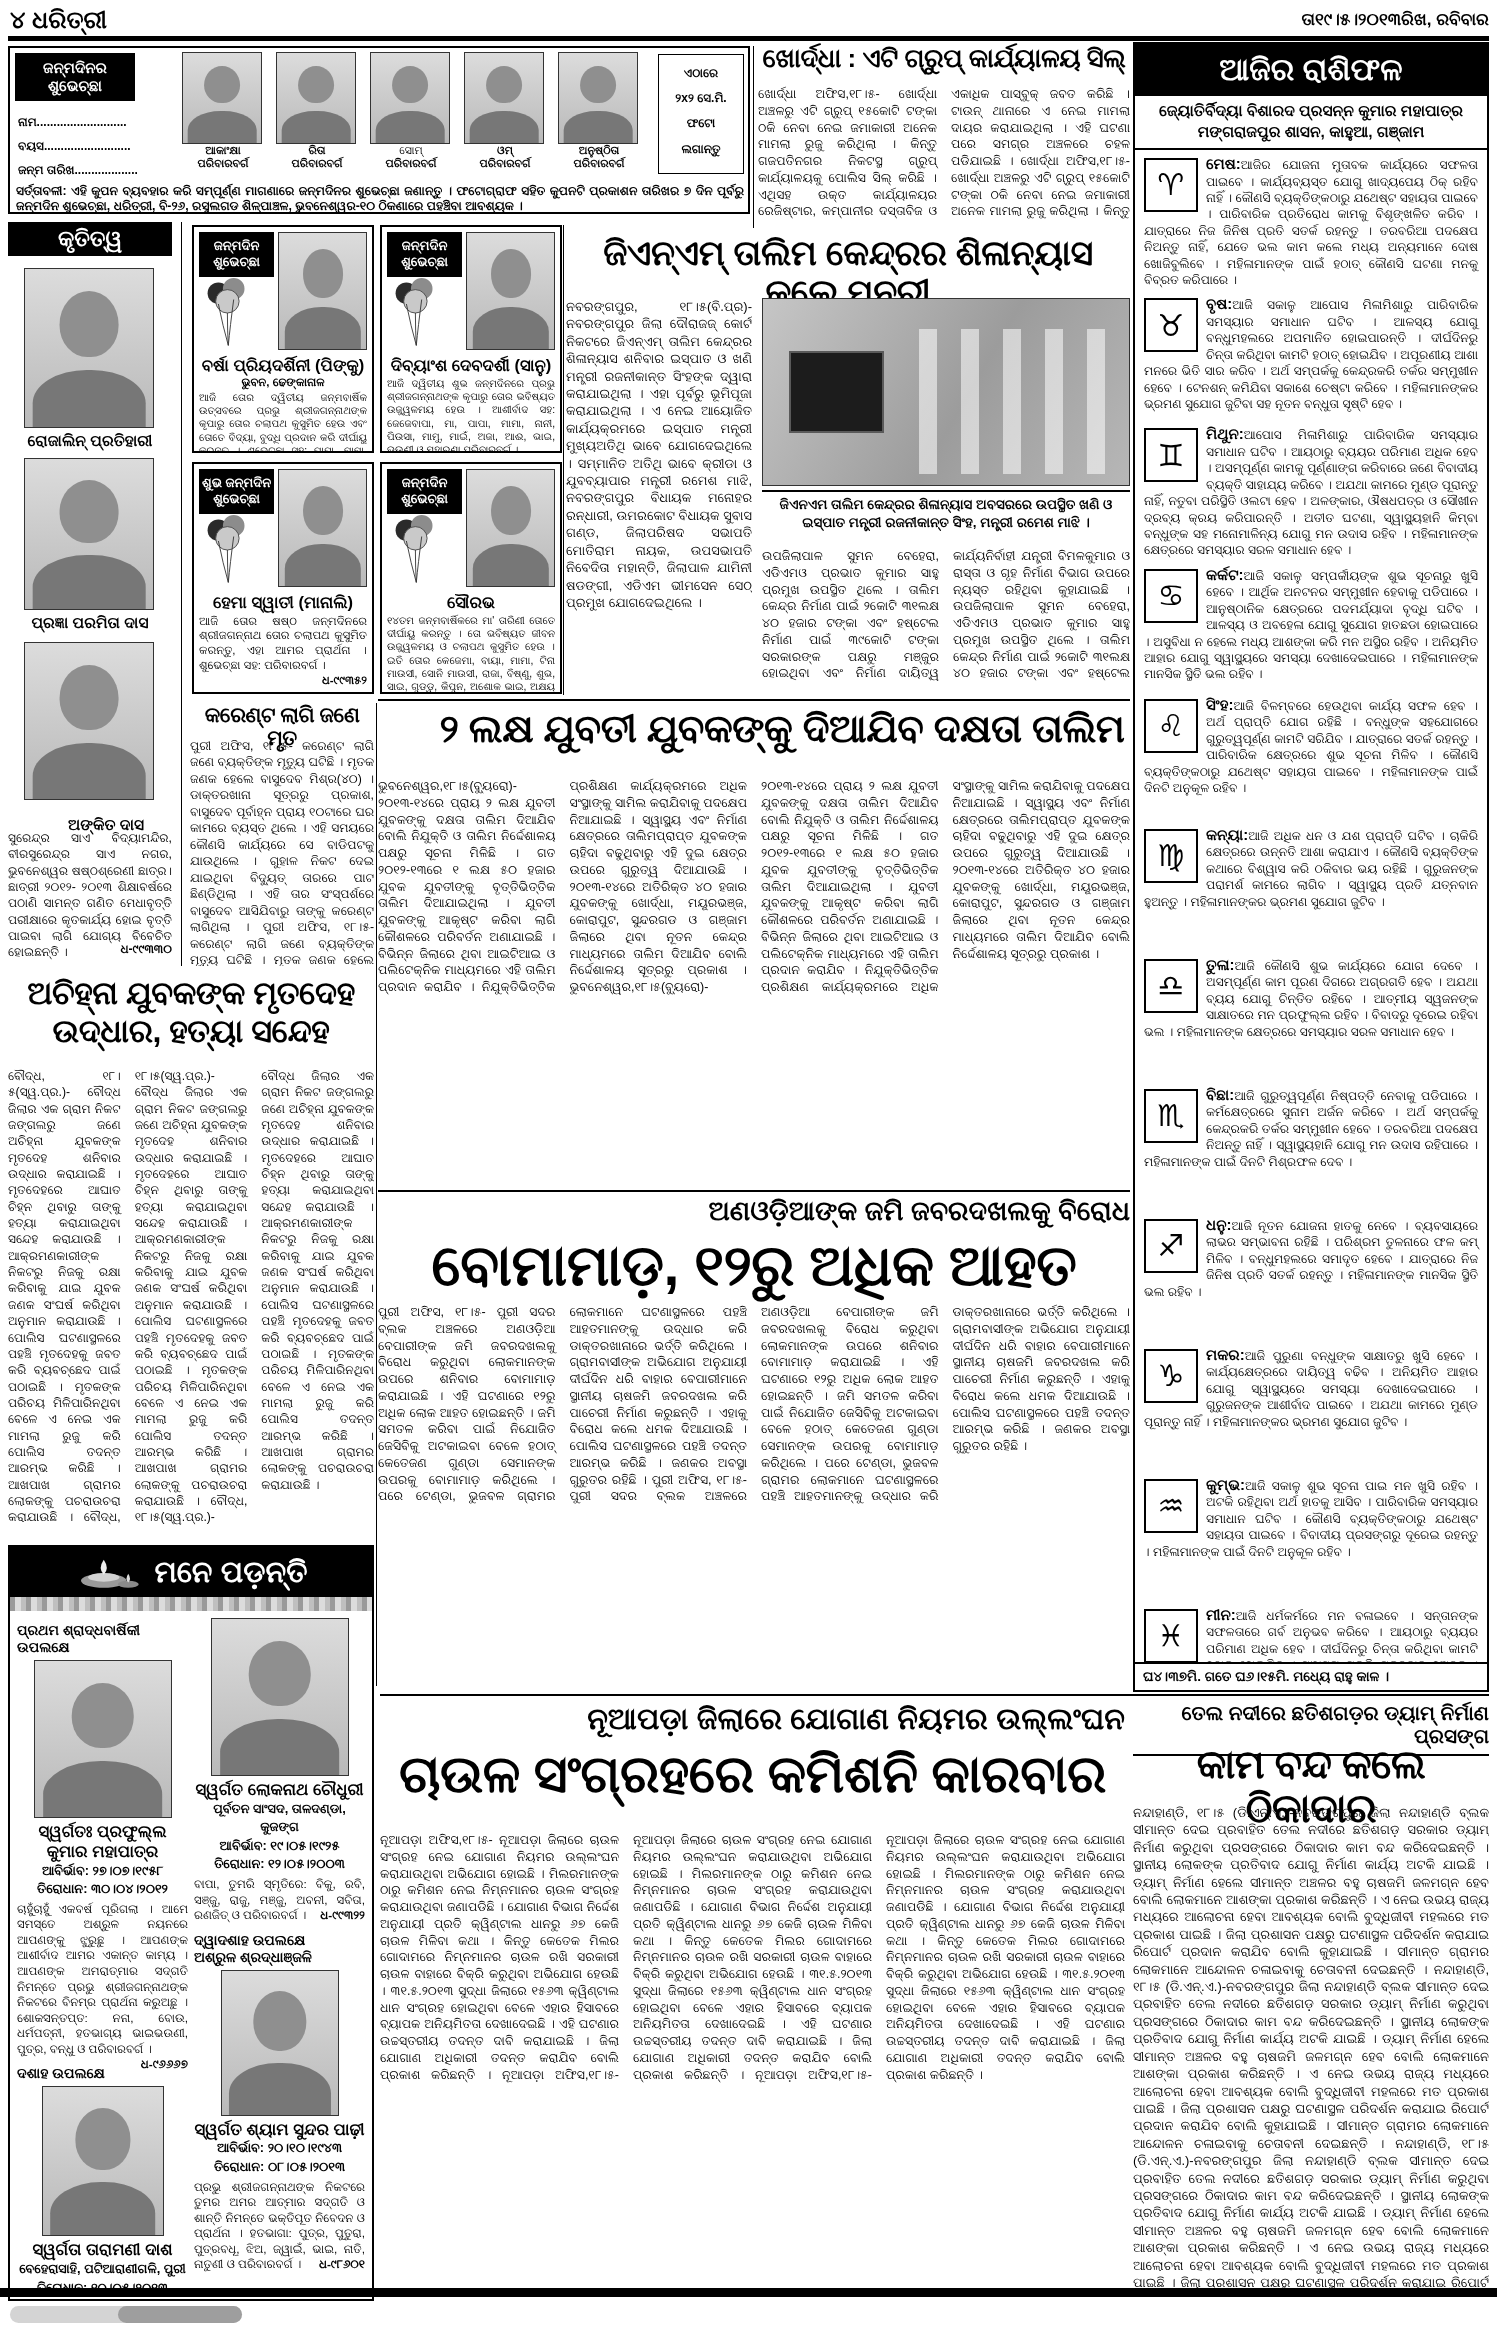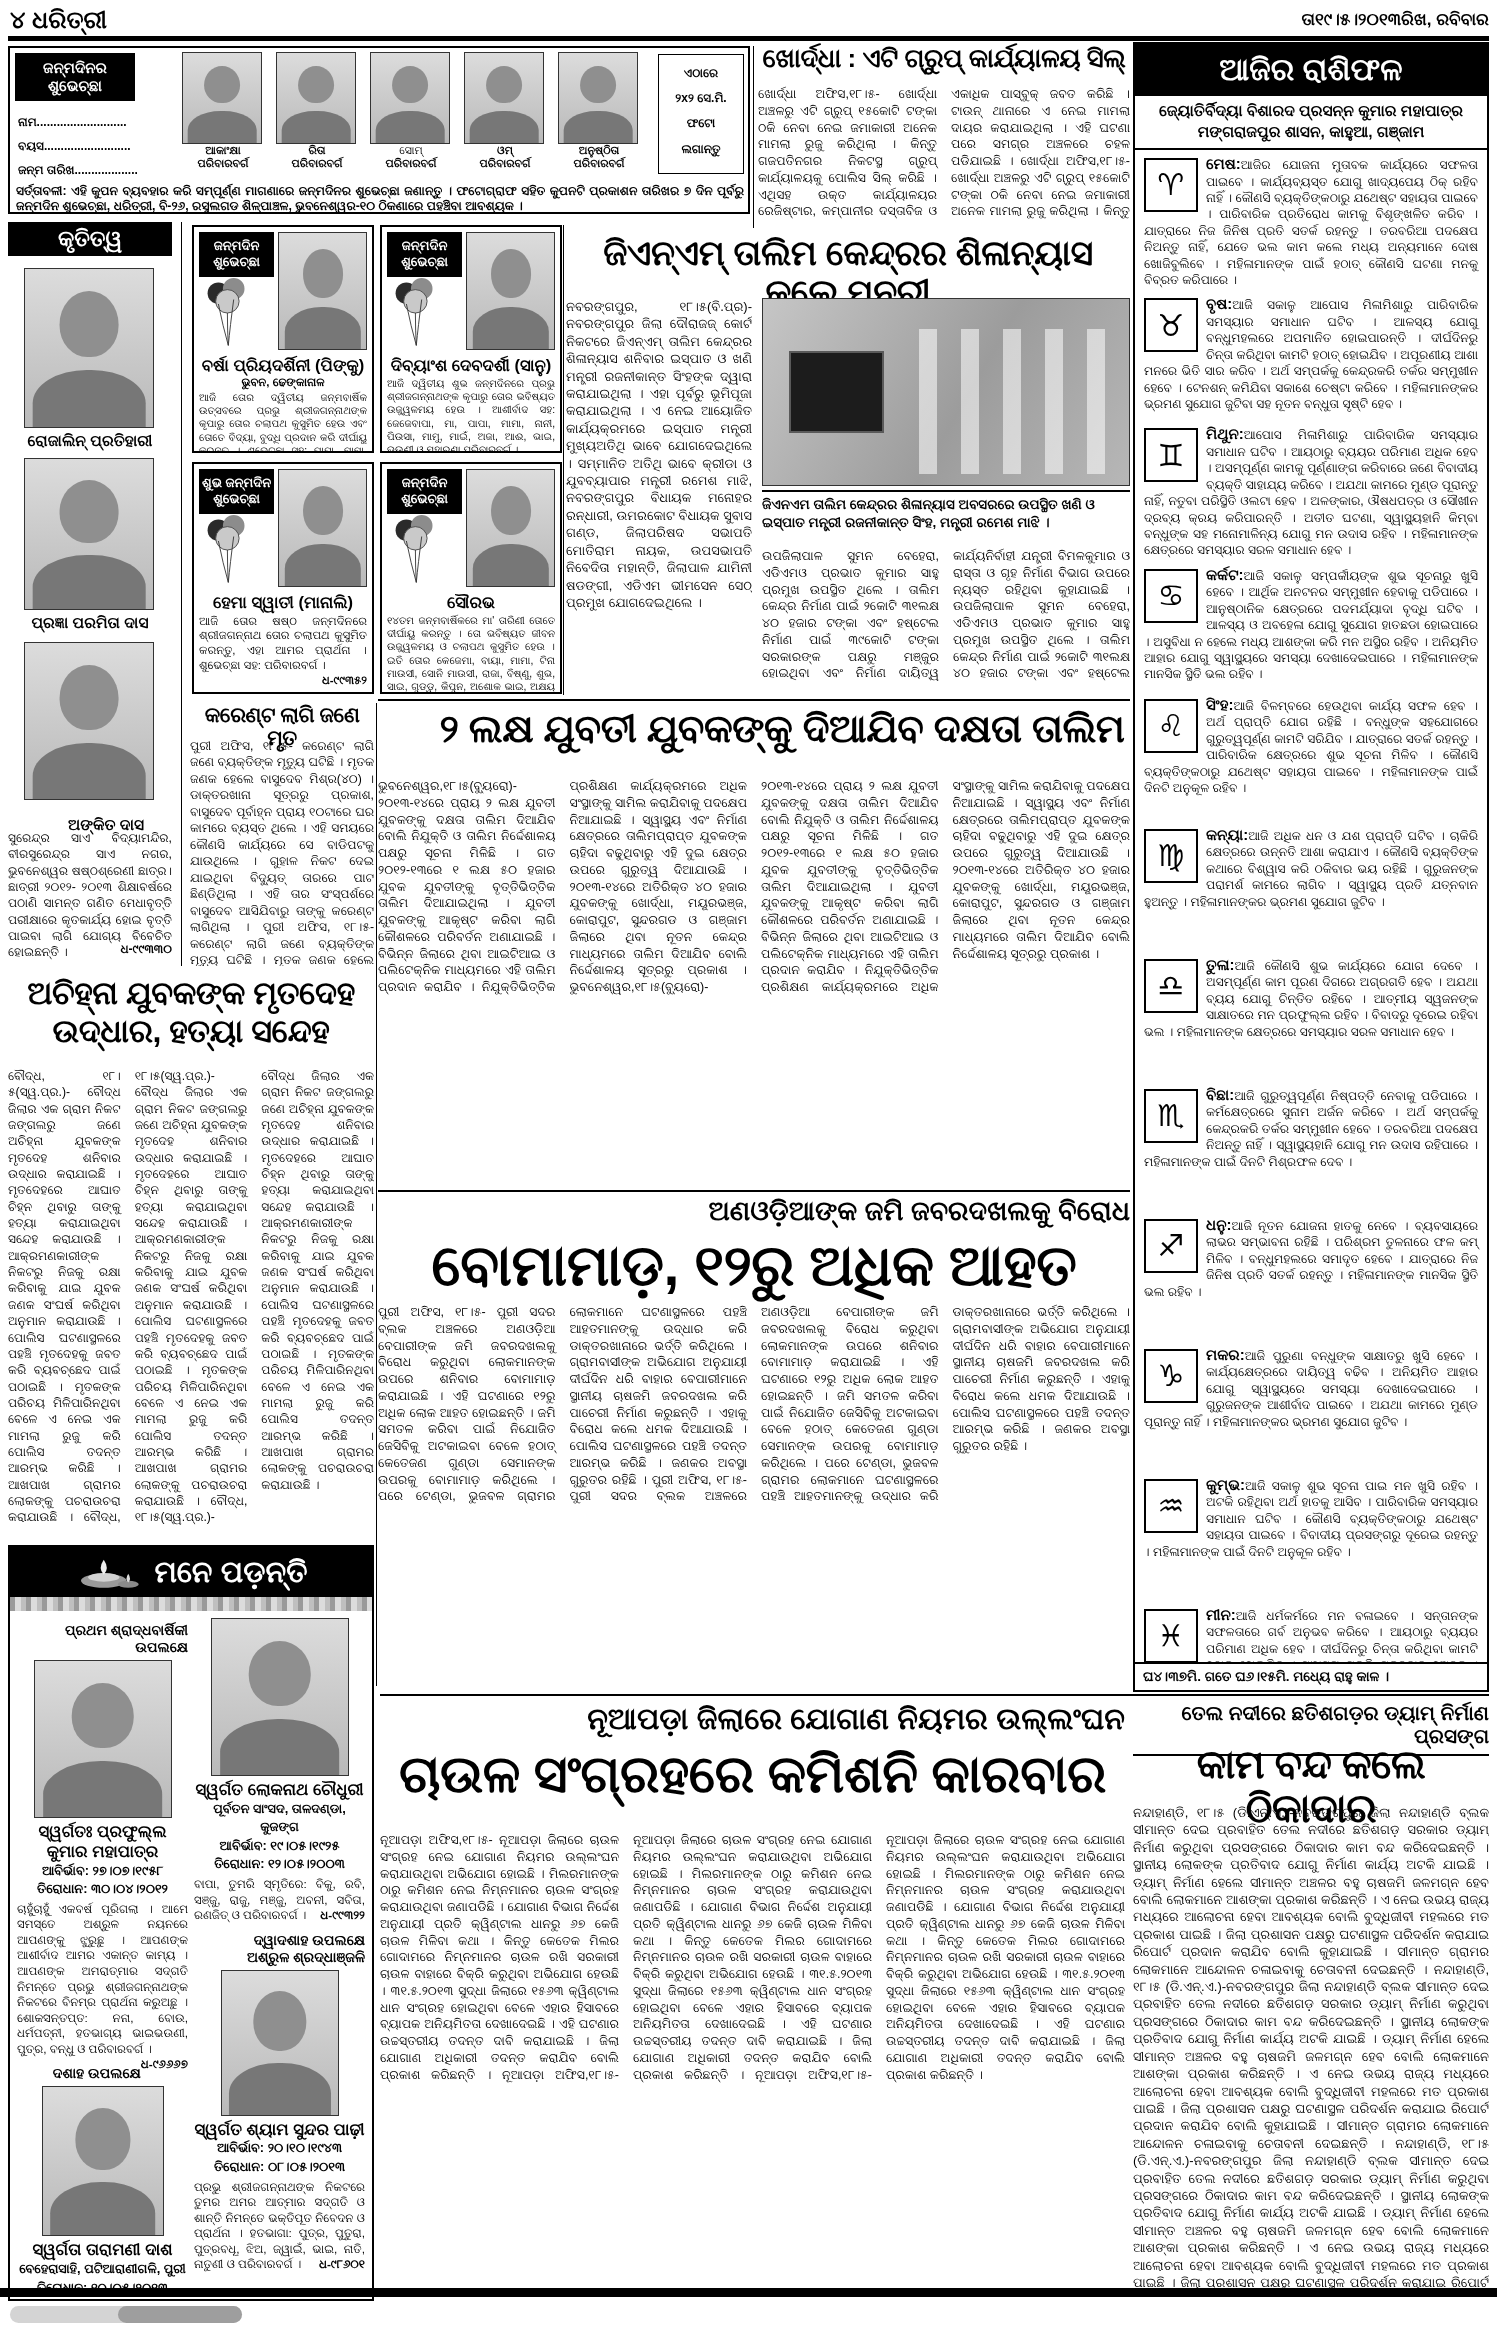--- a/index.html
+++ b/index.html
@@ -20,21 +20,21 @@
   .photo::before{content:"";position:absolute;left:50%;top:14%;width:46%;height:42%;
          transform:translateX(-50%);border-radius:50% 50% 47% 47%;background:#8f8f8f;}
   .photo::after{content:"";position:absolute;left:50%;bottom:-8%;width:88%;height:44%;
          transform:translateX(-50%);border-radius:48% 48% 0 0;background:#777;}
   .photo-news{background:linear-gradient(120deg,#c6c6c6,#9c9c9c 55%,#b7b7b7);
          border:1px solid #333;position:relative;overflow:hidden;box-sizing:border-box;}
   .photo-news::before{content:"";position:absolute;left:7%;top:28%;width:25%;height:42%;
          background:#1c1c1c;border:2px solid #5a5a5a;}
   .photo-news::after{content:"";position:absolute;right:2%;top:16%;width:62%;height:78%;
          background:repeating-linear-gradient(90deg,transparent 0 24px,rgba(255,255,255,.55) 24px 42px);}
-  .cap{font-weight:bold;font-size:13.5px;line-height:1.3;}
+  .cap{font-weight:bold;text-align:center;font-size:13.5px;line-height:1.3;}
   .bday{border:2px solid #000;box-sizing:border-box;padding:5px;overflow:hidden;background:#fff;}
   .bday .blabel{background:#000;color:#fff;font-weight:bold;text-align:center;
         font-size:13px;line-height:1.25;padding:6px 2px;}
   .bday .bname{font-weight:bold;text-align:center;font-size:16.5px;margin:3px 0 1px;}
   .bday .bplace{font-weight:bold;text-align:center;font-size:11.5px;}
   .bday .btext{font-size:10.3px;line-height:1.3;text-align:justify;margin-top:2px;}
   .kname{font-weight:bold;text-align:center;font-size:15.5px;}
   
   #horo{border:2px solid #000;box-sizing:border-box;overflow:hidden;background:#fff;}
   .hentry{padding:4px 9px 2px;min-height:124px;overflow:hidden;}
@@ -44,21 +44,21 @@
   .htxt{margin:0;font-size:12.3px;line-height:1.33;text-align:justify;}
   .htxt b{font-size:15px;}
   
   #memo{border:2px solid #000;box-sizing:border-box;overflow:hidden;background:#fff;}
   .flowers{height:14px;background:repeating-linear-gradient(90deg,#9a9a9a 0 5px,#dcdcdc 5px 11px,#bfbfbf 11px 16px);}
   .obit{text-align:center;margin-bottom:8px;}
   .obit .photo{margin:0 auto 4px;}
   .obit .oname{font-weight:bold;font-size:16.5px;line-height:1.2;}
   .obit .ometa{font-size:12.8px;font-weight:bold;line-height:1.45;}
   .obit .otext{font-size:11.8px;line-height:1.32;text-align:justify;margin-top:3px;}
-  .ocap{font-weight:bold;text-align:right;font-size:14px;margin:4px 0;}
+  .ocap{font-weight:bold;text-align:left;font-size:14px;margin:4px 0;}
   .kicker{font-weight:bold;text-align:right;}
   .code{float:right;font-weight:bold;}
   .scroll-track{background:#d4d4d4;border-radius:9px;}
   .scroll-thumb{background:#9e9e9e;border-radius:9px;}
 </style>
 </head>
 <body>
 
 <div id="page">
 

